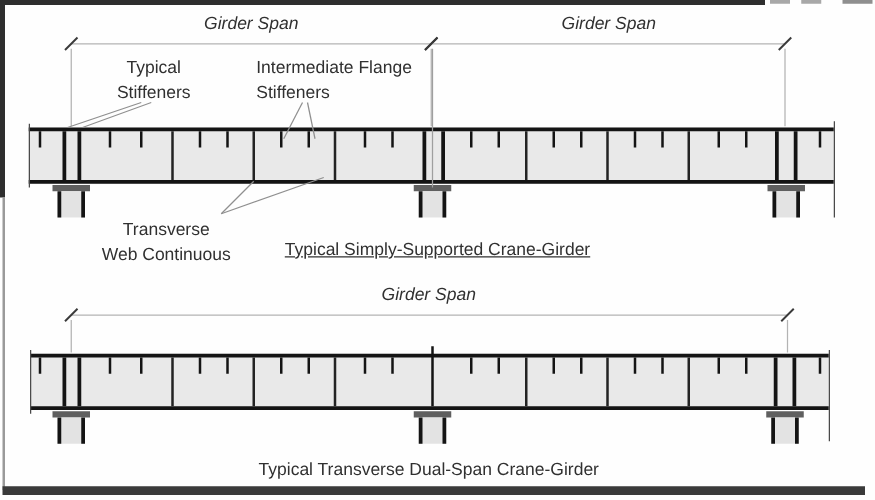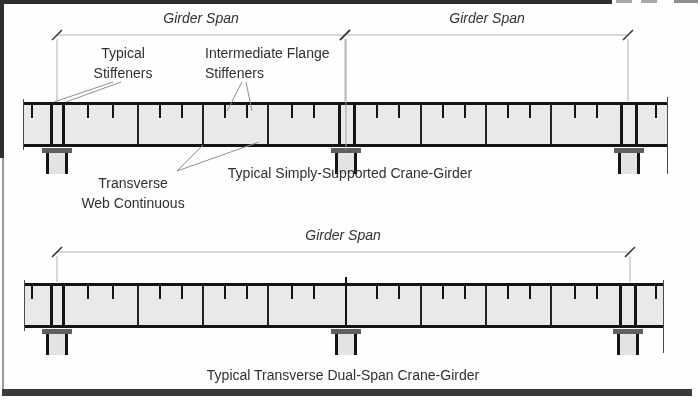--- a/index.html
+++ b/index.html
@@ -31,21 +31,21 @@
 
   
   .txt{position:absolute;font-size:14px;line-height:15px;white-space:nowrap;z-index:7;}
   .dim-label{transform:translateX(-50%);font-style:italic;}
   .caption{transform:translateX(-50%);}
   .ann{position:absolute;font-size:14px;line-height:20px;z-index:7;}
   .ann.centered{transform:translateX(-50%);text-align:center;}
   #dim-label-0{left:201px;top:11px;}
   #dim-label-1{left:487px;top:11px;}
   #dim-label-2{left:343px;top:228px;}
-  #caption-0{left:350px;top:166px;}
+  #caption-0{left:350px;top:192px;text-decoration:underline;}
   #caption-1{left:343px;top:368px;}
   #ann-bearing{left:123px;top:43px;}
   #ann-intermediate{left:205px;top:43px;text-align:left;}
   #ann-transverse{left:133px;top:161px;margin-top:12px;}
 </style>
 </head>
 <body>
 
 <div id="canvas">
 

